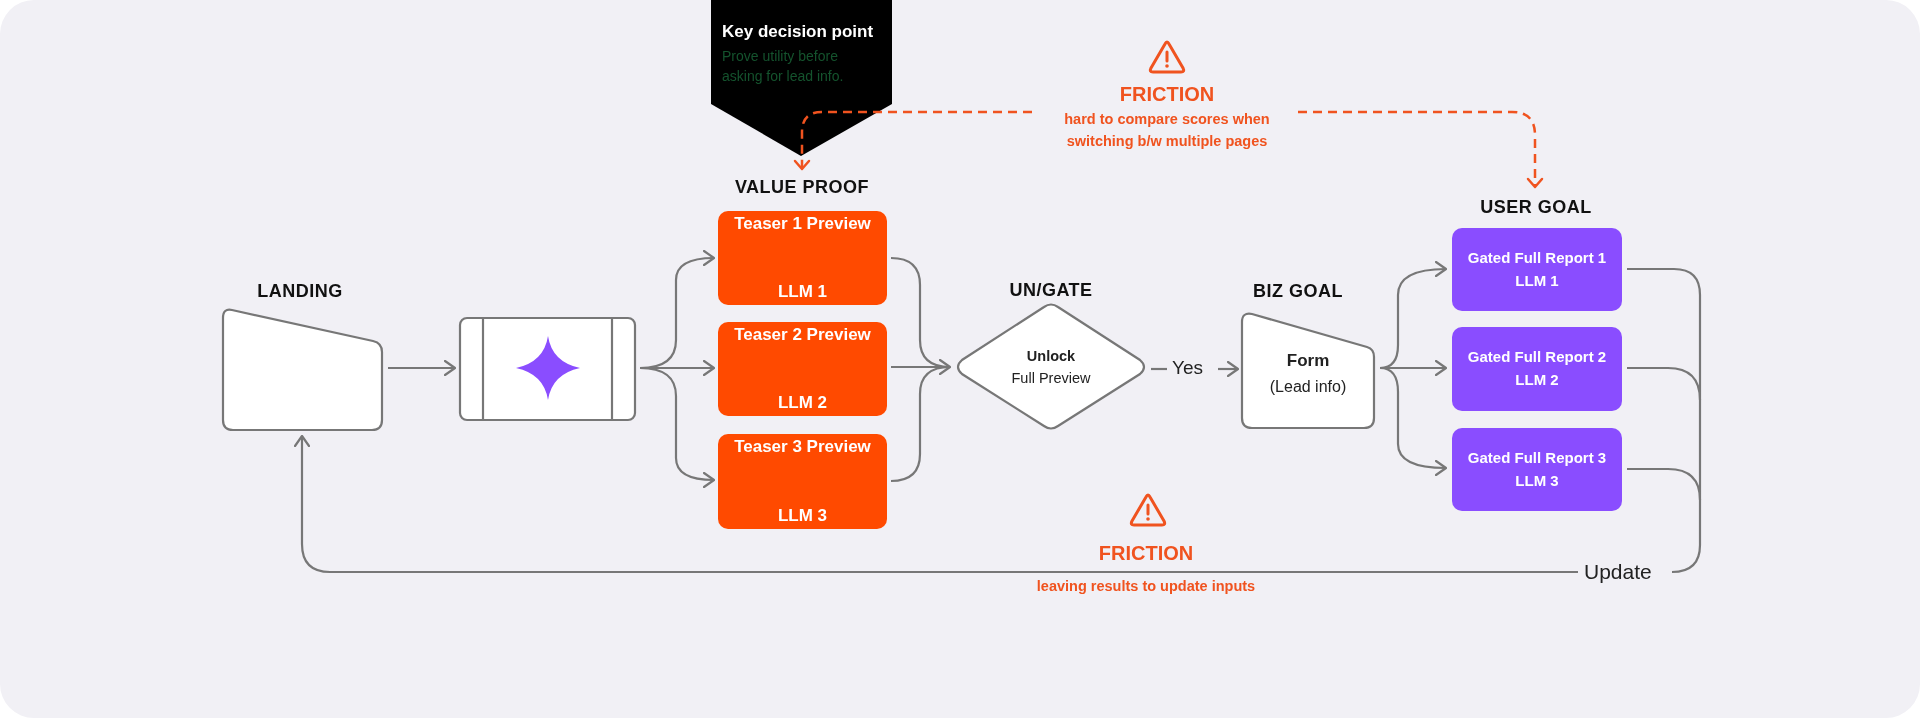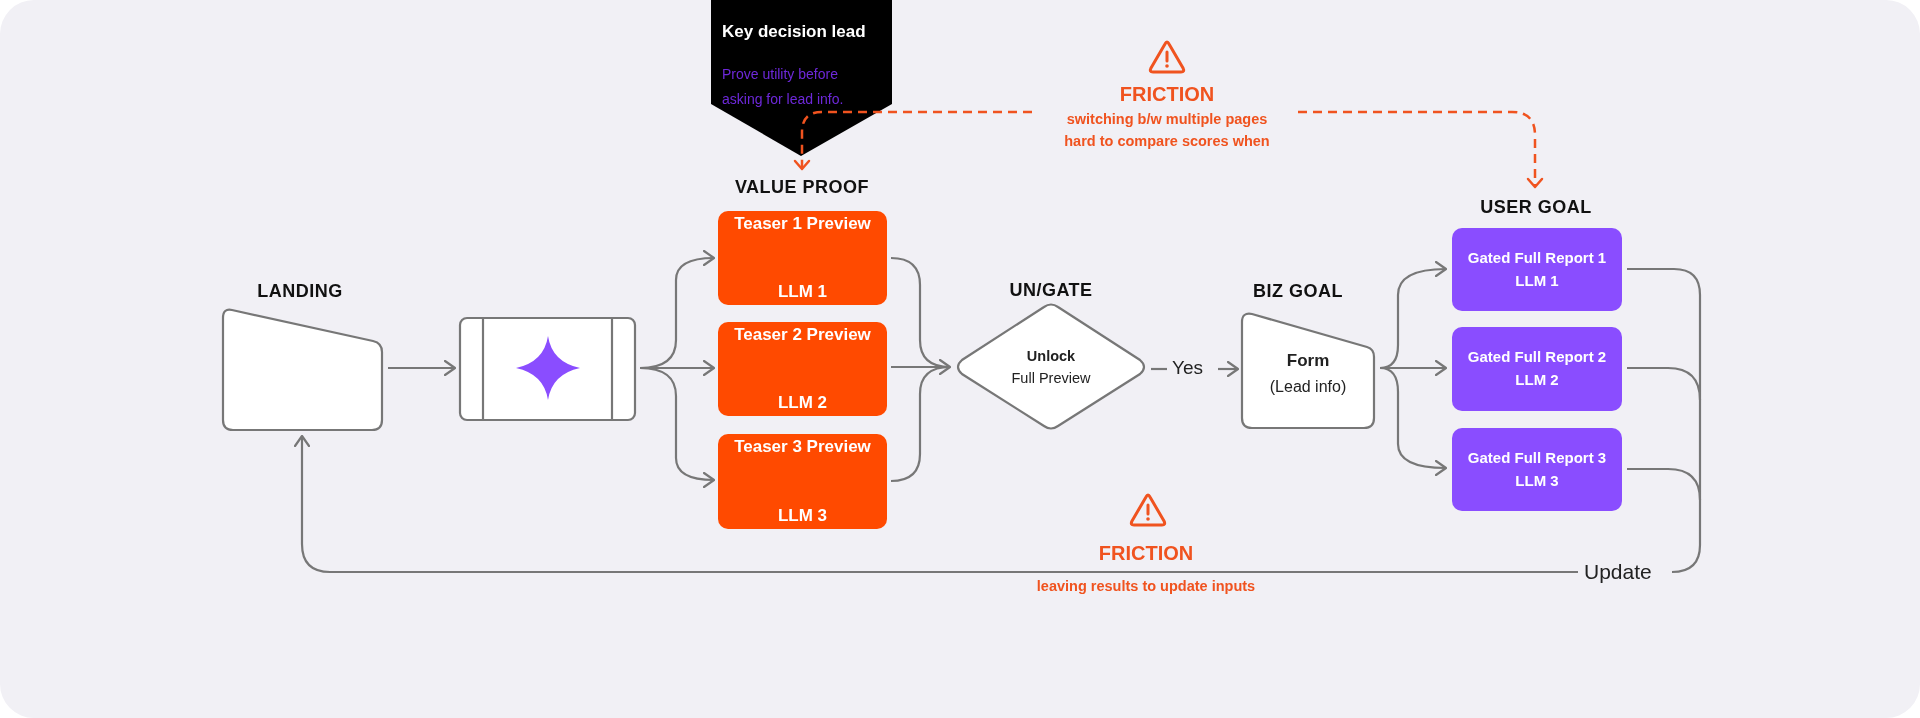--- a/index.html
+++ b/index.html
@@ -7,21 +7,21 @@
   .canvas { position:absolute; left:0; top:0; width:1920px; height:718px; background:#f1f0f5; border-radius:34px; overflow:hidden; }
   svg.wires { position:absolute; left:0; top:0; width:1920px; height:718px; }
   .stage-label { position:absolute; font-weight:bold; font-size:18px; letter-spacing:0.5px; color:#111; text-align:center; white-space:nowrap; }
   .box { position:absolute; border-radius:10px; display:flex; flex-direction:column; align-items:center; justify-content:space-between; color:#fff; font-weight:bold; text-align:center; }
   .orange { background:#ff4a00; font-size:17px; line-height:26px; }
   .purple { background:#8a4dff; font-size:15px; line-height:23px; }
   .shape-text { position:absolute; text-align:center; color:#222; white-space:nowrap; }
   .friction-title { position:absolute; color:#f0531f; font-weight:bold; font-size:20px; text-align:center; white-space:nowrap; }
   .friction-desc { position:absolute; color:#f0531f; font-weight:bold; font-size:14.5px; text-align:center; line-height:22px; white-space:nowrap; }
   .callout-title { position:absolute; left:722px; top:22px; color:#fff; font-weight:bold; font-size:17px; white-space:nowrap; }
-  .callout-body { position:absolute; left:722px; top:62px; color:#6d28d9; font-size:14px; line-height:25px; width:160px; }
+  .callout-body { position:absolute; left:722px; top:46px; color:#14532d; font-size:14px; line-height:20px; width:160px; }
   .edge-label { position:absolute; font-size:19px; color:#222; background:#f1f0f5; padding:0 6px; white-space:nowrap; }
 </style>
 </head>
 <body>
 
 <div class="canvas">
 
   <svg class="wires" viewBox="0 0 1920 718">
     <defs>
       <marker id="arrowGray" viewBox="0 0 12 16" refX="11" refY="8" markerWidth="12" markerHeight="16" markerUnits="userSpaceOnUse" orient="auto">
@@ -78,27 +78,27 @@
       <line x1="1167" y1="52" x2="1167" y2="61" stroke="#f0531f" stroke-width="3" stroke-linecap="round"></line>
       <circle cx="1167" cy="66" r="1.8" fill="#f0531f"></circle>
     </g>
     <g>
       <path d="M1146,497 Q1148,493 1150,497 L1164,521 Q1166,525 1162,525 L1134,525 Q1130,525 1132,521 Z" fill="none" stroke="#f0531f" stroke-width="3" stroke-linejoin="round"></path>
       <line x1="1148" y1="505" x2="1148" y2="514" stroke="#f0531f" stroke-width="3" stroke-linecap="round"></line>
       <circle cx="1148" cy="519" r="1.8" fill="#f0531f"></circle>
     </g>
   </svg>
 
-  <div class="callout-title">Key decision lead</div>
+  <div class="callout-title">Key decision point</div>
   <div class="callout-body">Prove utility before asking for lead info.</div>
 
   <div class="friction-title" style="left:1067px; top:83px; width:200px;">FRICTION</div>
   <div class="friction-desc" style="left:1017px; top:108px; width:300px;">
+    <div>hard to compare scores when</div>
     <div>switching b/w multiple pages</div>
-    <div>hard to compare scores when</div>
   </div>
 
   <div class="stage-label" style="left:230px; top:281px; width:140px;">LANDING</div>
   <div class="stage-label" style="left:722px; top:177px; width:160px;">VALUE PROOF</div>
   <div class="stage-label" style="left:981px; top:280px; width:140px;">UN/GATE</div>
   <div class="stage-label" style="left:1228px; top:281px; width:140px;">BIZ GOAL</div>
   <div class="stage-label" style="left:1456px; top:197px; width:160px;">USER GOAL</div>
 
 
   <div class="box orange" style="left:718px; top:211px; width:169px; height:94px;">

